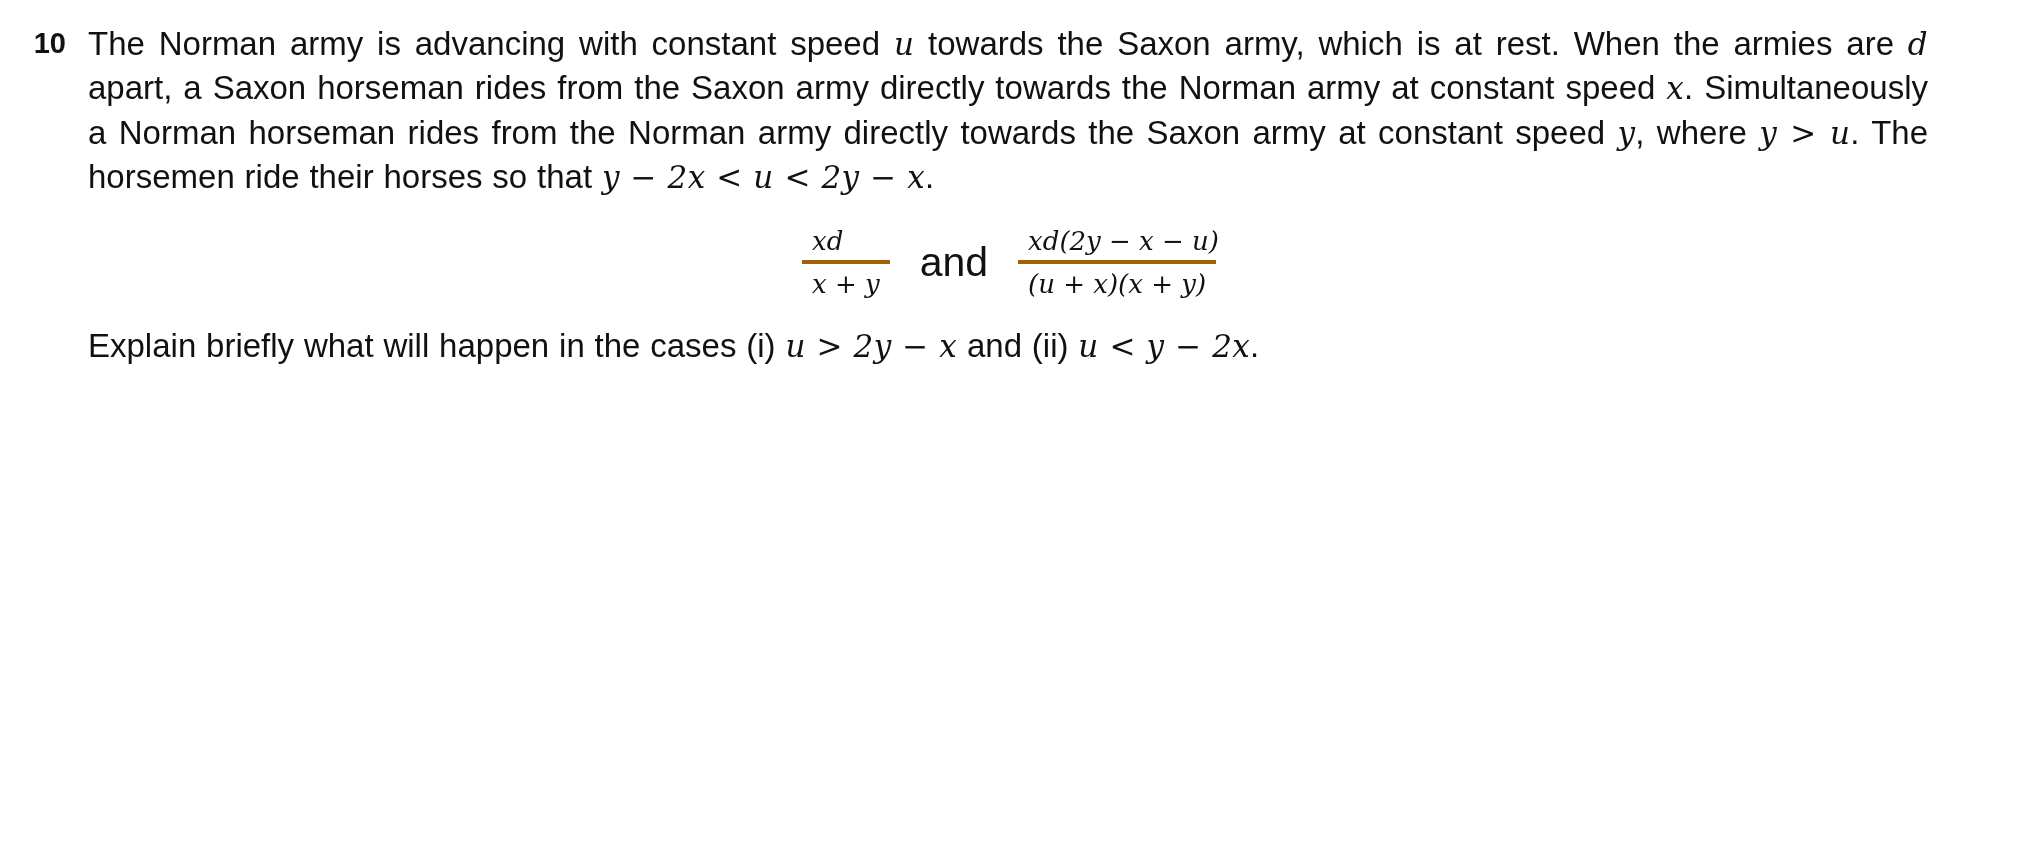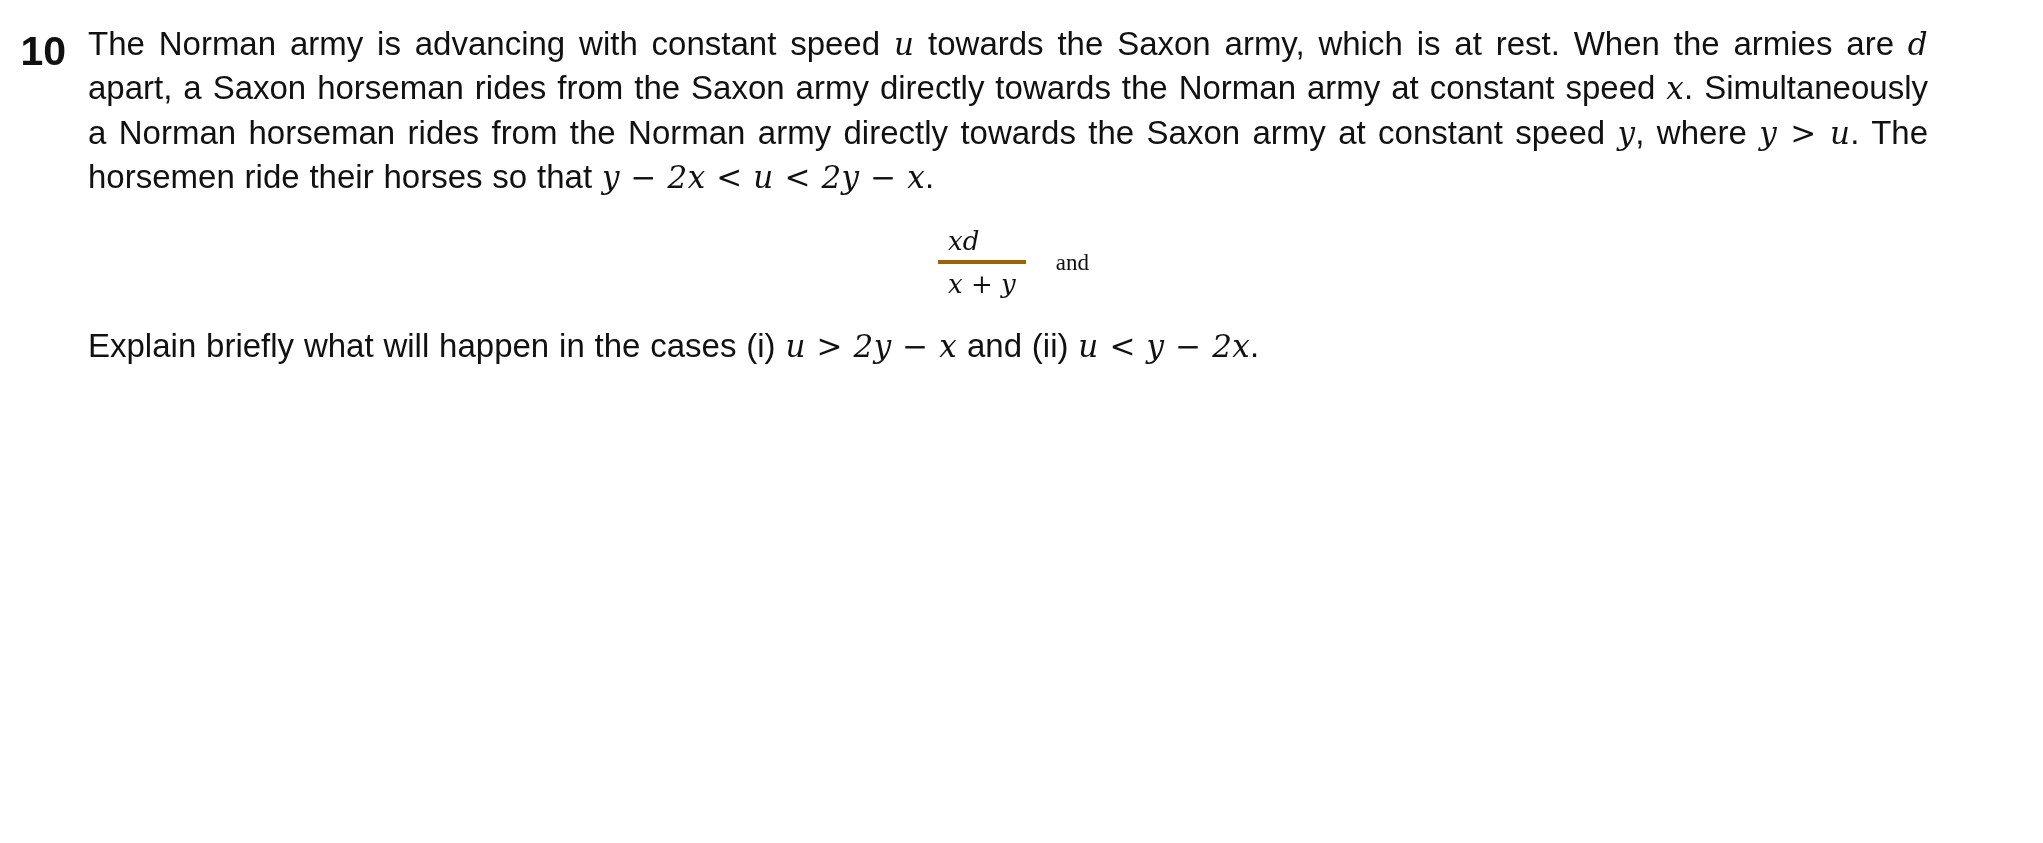--- a/index.html
+++ b/index.html
@@ -24,21 +24,21 @@
   .question {
     display: flex;
     align-items: flex-start;
   }
   .q-number {
     width: 88px;
     flex: 0 0 88px;
     text-align: right;
     padding-right: 22px;
     box-sizing: border-box;
-    font-size: 41px;
+    font-size: 29px;
     font-weight: bold;
     line-height: 1.34;
     padding-top: 2px;
   }
   .q-body {
     width: 1855px;
     flex: 0 0 1855px;
     padding-right: 0;
     box-sizing: border-box;
   }
@@ -86,23 +86,23 @@
   .frac .num {
     padding: 0 10px 4px 10px;
     white-space: nowrap;
   }
   .frac .den {
     padding: 5px 10px 0 10px;
     border-top: 4px solid #a16207;
     white-space: nowrap;
   }
   .and-word {
-    font-family: Liberation Serif, serif;
+    font-family: Liberation Sans, sans-serif;
     font-style: normal;
-    font-size: 23px;
+    font-size: 41px;
     padding: 0 4px;
     align-self: center;
   }
 </style>
 </head>
 <body>
 
 <div class="page">
   <div class="question">
 
@@ -112,20 +112,24 @@
 
       <p class="para"><span>The Norman army is advancing with constant speed </span><span class="m">u</span><span> towards the Saxon army, which is at rest.  When the armies are </span><span class="m">d</span><span> apart, a Saxon horseman rides from the Saxon army directly towards the Norman army at constant speed </span><span class="m">x</span><span>. Simultaneously a Norman horseman rides from the Norman army directly towards the Saxon army at constant speed </span><span class="m">y</span><span>, where </span><span class="m">y &gt; u</span><span>. The horsemen ride their horses so that </span><span class="m">y − 2x &lt; u &lt; 2y − x</span><span>.</span></p>
 
 
       <div class="display-eq">
         <span class="frac">
           <span class="num">xd</span>
           <span class="den">x + y</span>
         </span>
         <span class="and-word">and</span>
+        <span class="frac">
+          <span class="num">xd(2y − x − u)</span>
+          <span class="den">(u + x)(x + y)</span>
+        </span>
       </div>
 
 
       <p class="para nojust last"><span>Explain briefly what will happen in the cases (i) </span><span class="m">u &gt; 2y − x</span><span> and (ii) </span><span class="m">u &lt; y − 2x</span><span>.</span></p>
 
     </div>
   </div>
 </div>
 
 </body></html>

